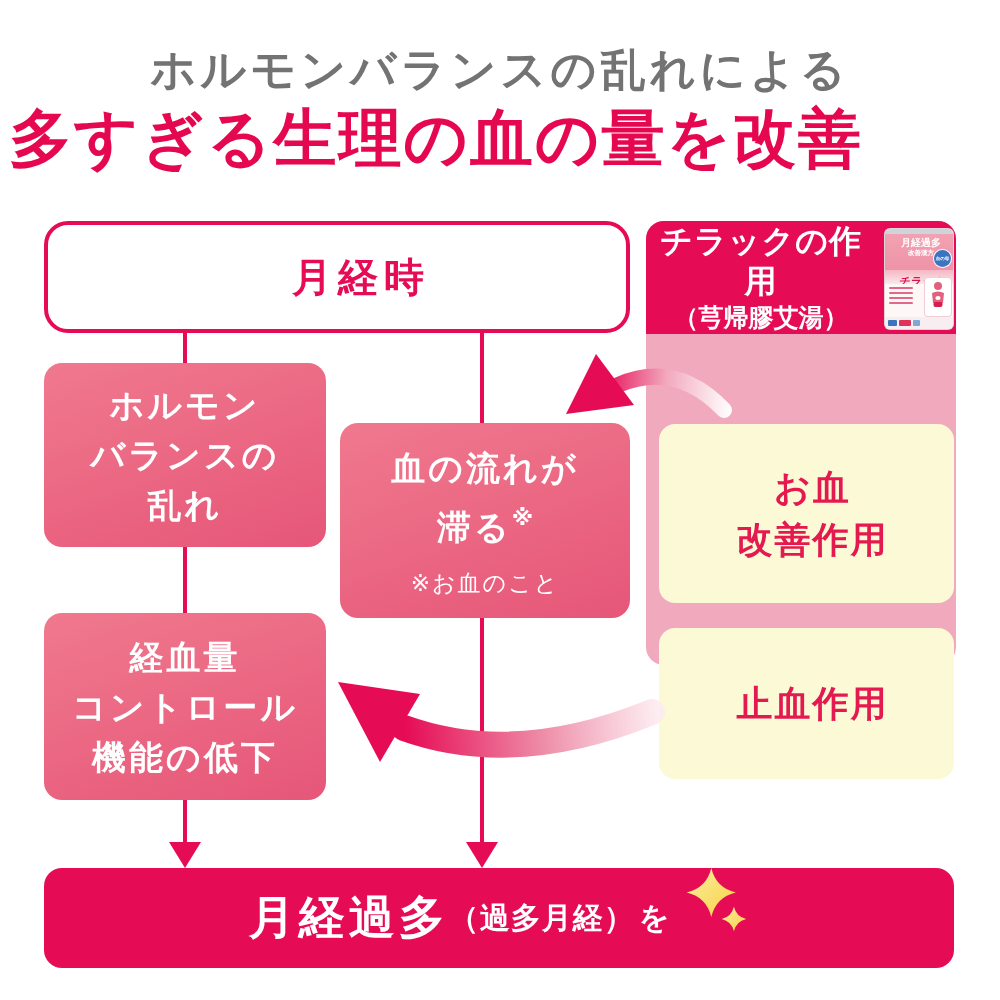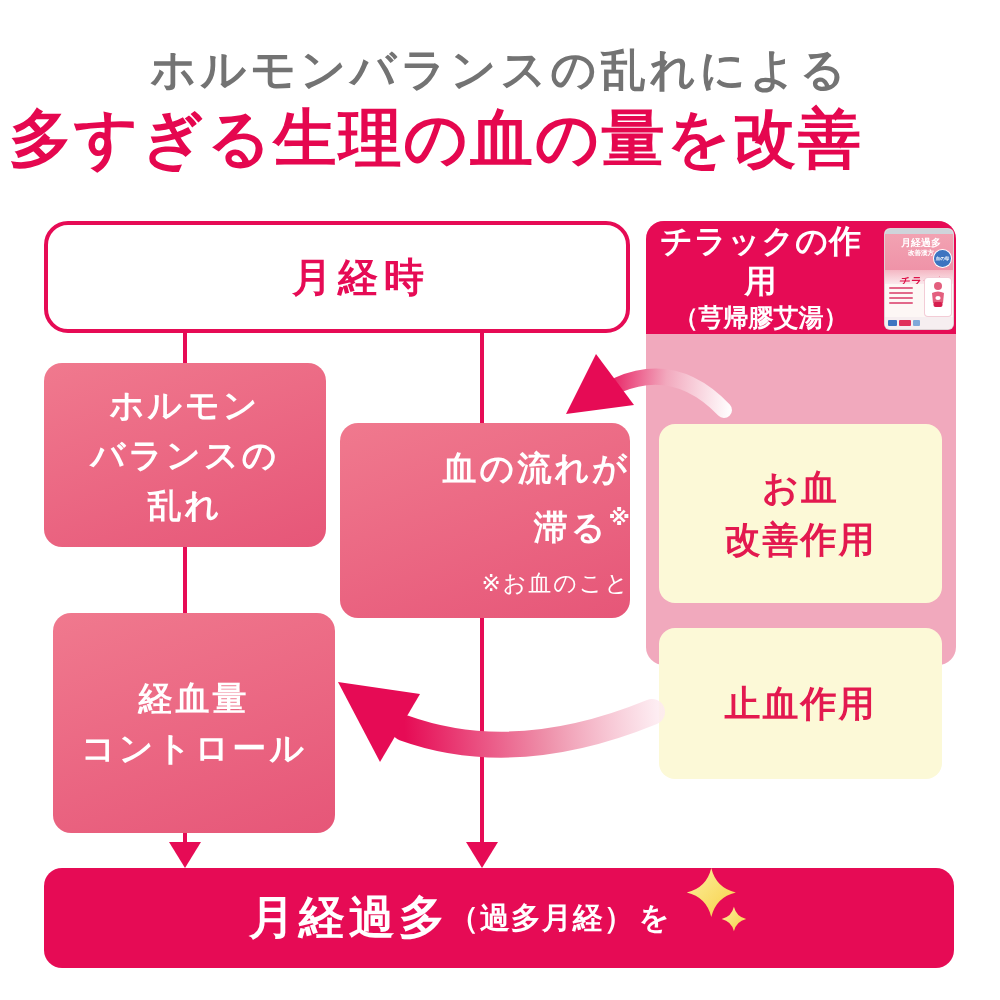--- a/index.html
+++ b/index.html
@@ -29,39 +29,39 @@
   .pink-box {
     position:absolute; border-radius:18px; z-index:2;
     background:linear-gradient(160deg,#f0798e 0%,#e65678 100%);
     display:flex; flex-direction:column; align-items:center; justify-content:center;
     color:#ffffff; font-weight:800; text-align:center;
   }
   .pink-box .line { font-size:34px; line-height:50px; letter-spacing:3px; }
   .pink-box .ref  { font-size:22px; vertical-align:14px; letter-spacing:0; }
   .pink-box .note { font-size:23px; font-weight:400; letter-spacing:2px; margin-top:16px; }
   .box-hormone { left:44px;  top:363px; width:282px; height:184px; }
-  .box-blood   { left:340px; top:423px; width:290px; height:195px;align-items:flex-end; }
-  .box-control { left:53px;  top:613px; width:282px; height:220px; }
+  .box-blood   { left:340px; top:423px; width:290px; height:195px; }
+  .box-control { left:44px;  top:613px; width:282px; height:187px; }
   
   .panel {
     position:absolute; left:646px; top:221px; width:310px; height:444px;
     background:#f1a9bd; border-radius:18px; z-index:2;
   }
   .panel-header {
     position:absolute; left:0; top:0; width:100%; height:113px;
     background:#e60b55; border-radius:18px 18px 0 0; box-sizing:border-box;
     display:flex; flex-direction:column; justify-content:center;
     padding-right:80px; text-align:center; color:#ffffff;
   }
   .panel-title    { font-size:32px; font-weight:800; letter-spacing:1px; line-height:40px; }
   .panel-subtitle { font-size:25px; font-weight:700; line-height:34px; }
   .effect-box {
     position:absolute; left:13px; width:283px; background:#fcf9d7; border-radius:16px;
     display:flex; flex-direction:column; align-items:center; justify-content:center;
-    color:#e3194f; font-weight:800; text-align:center;
+    color:#e3194f; font-weight:800; text-align:center;padding-left:12px;
   }
   .effect-box .line { font-size:36px; line-height:52px; letter-spacing:2px; }
   .effect-oketsu   { top:203px; height:179px; }
   .effect-shiketsu { top:407px; height:151px; }
   
   .pkg {
     position:absolute; right:3px; top:8px; width:68px; height:100px; z-index:3;
     background:#ffffff; border-radius:5px; overflow:hidden;
     box-shadow:0 0 0 1px #ddd2d4;
   }
@@ -136,20 +136,21 @@
 
   <div class="pink-box box-blood">
     <span class="line">血の流れが</span>
     <span class="line"><span>滞る</span><span class="ref">※</span></span>
     <span class="note">※お血のこと</span>
   </div>
 
   <div class="pink-box box-control">
     <span class="line">経血量</span>
     <span class="line">コントロール</span>
+    <span class="line">機能の低下</span>
   </div>
 
   <div class="panel">
     <div class="panel-header">
       <span class="panel-title">チラックの作用</span>
       <span class="panel-subtitle">（芎帰膠艾湯）</span>
 
       <div class="pkg">
         <div class="pkg-strip-top"></div>
         <div class="pkg-pink">

